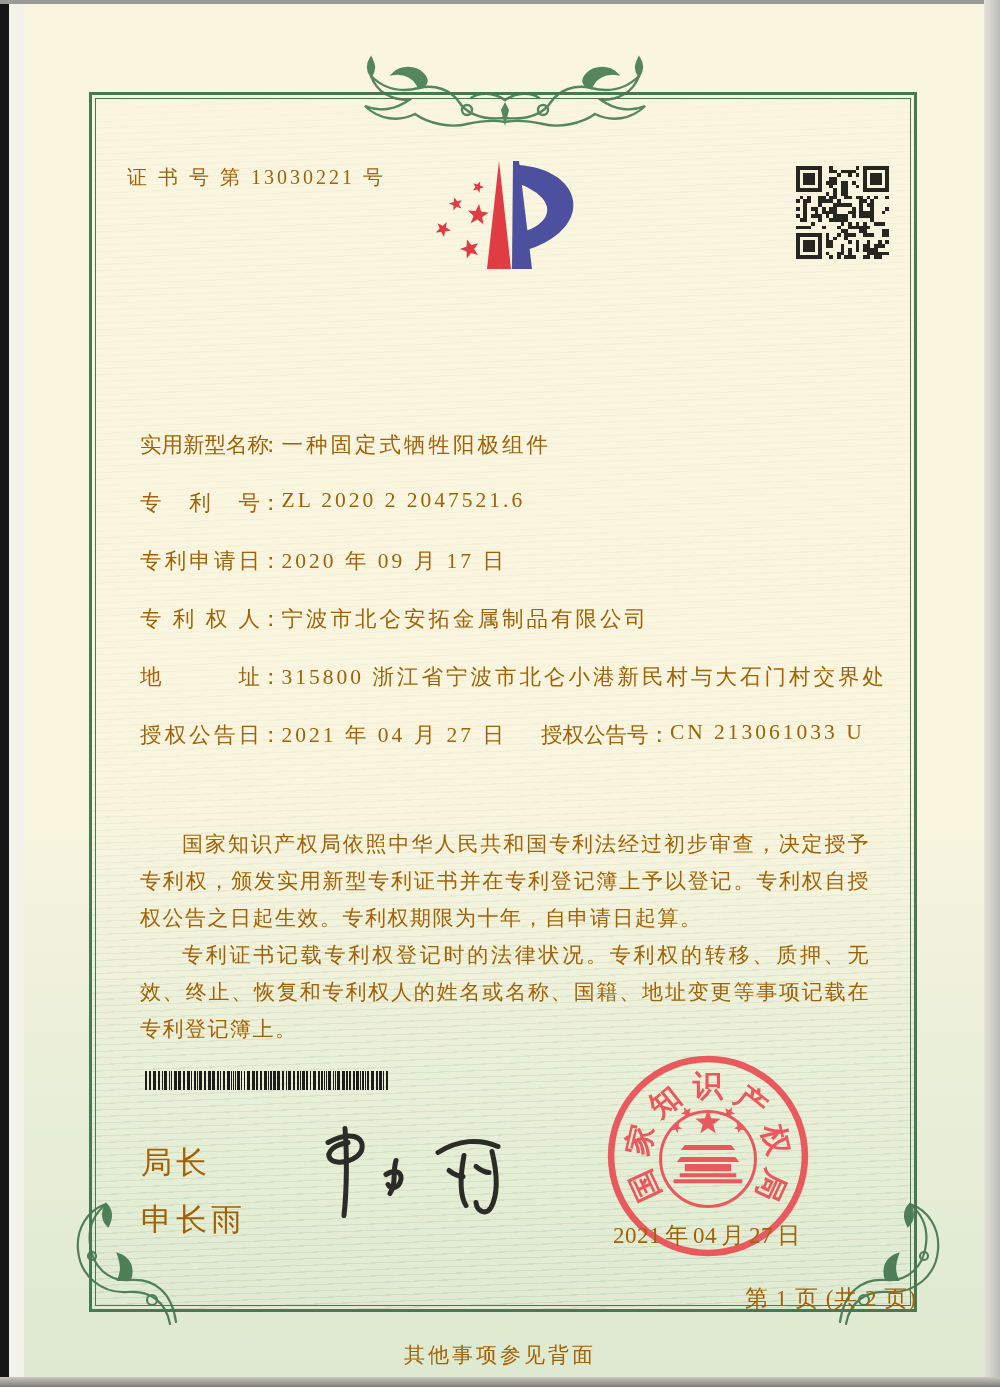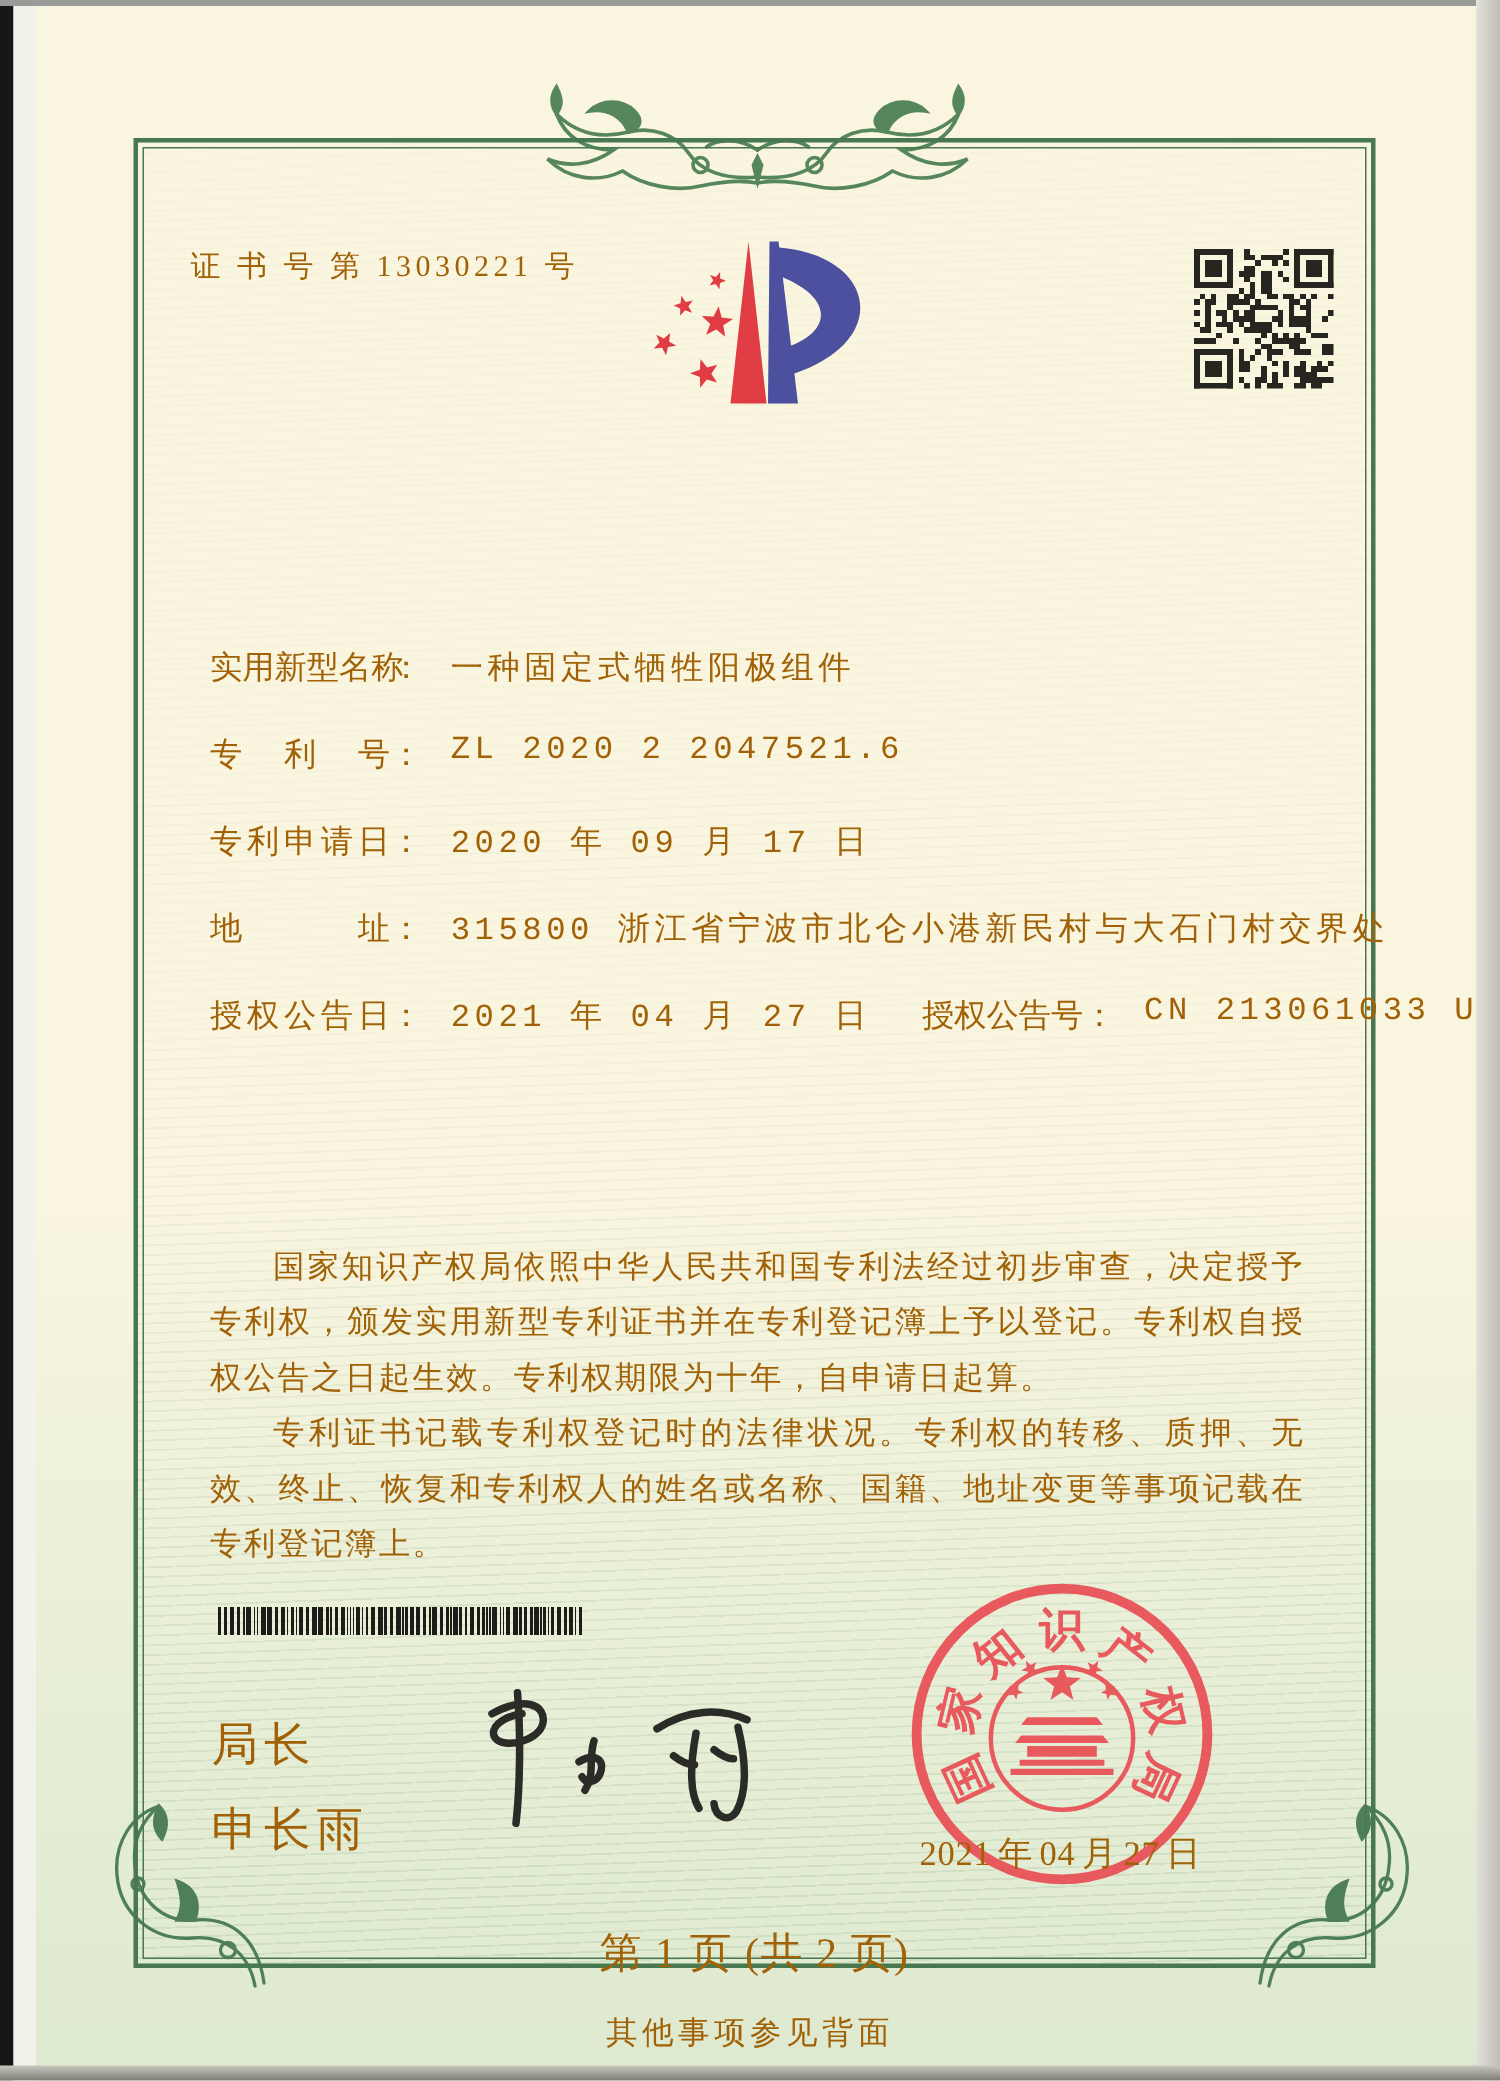--- a/index.html
+++ b/index.html
@@ -20,27 +20,27 @@
   
   .frame{position:absolute;left:89px;top:92px;width:828px;height:1220px;border:3px solid #47784f;box-sizing:border-box;}
   .frame::after{content:"";position:absolute;inset:3px;border:1.5px solid #47784f;}
   
   .certno{position:absolute;left:127px;top:164px;font-size:20px;letter-spacing:3px;}
   .title{position:absolute;left:89px;top:320px;width:828px;text-align:center;font-size:45px;font-weight:bold;letter-spacing:11px;}
   .fields{position:absolute;left:140px;top:430px;width:745px;font-size:21.5px;}
   .row{height:58px;white-space:nowrap;}
   .flabel{display:inline-block;width:120px;text-align:justify;text-align-last:justify;vertical-align:top;}
   .colon{display:inline-block;vertical-align:top;}
-  .fval{display:inline-block;margin-left:19px;letter-spacing:3px;vertical-align:top;font-family:Liberation Mono, monospace;}
+  .fval{display:inline-block;margin-left:0;letter-spacing:3px;vertical-align:top;}
   .pair2{display:inline-block;margin-left:34px;}
   .paras{position:absolute;left:140px;top:826px;width:730px;font-size:21px;line-height:37px;letter-spacing:1.5px;text-align:justify;}
   .paras p{margin:0;text-indent:2em;}
   .director{position:absolute;left:141px;top:1142px;font-size:31px;letter-spacing:4px;}
   .director div{margin-bottom:15px;}
-  .pagenote{position:absolute;left:89px;top:1283px;width:828px;text-align:center;font-size:28px;letter-spacing:1px;}
+  .pagenote{position:absolute;left:89px;top:1283px;width:828px;text-align:right;font-size:23px;letter-spacing:1px;}
   .backnote{position:absolute;left:0;top:1341px;width:1000px;text-align:center;font-size:21px;letter-spacing:3px;}
   .sealdate{position:absolute;left:613px;top:1220px;font-size:23px;letter-spacing:0.5px;word-spacing:-2px;z-index:6;}
   
   .logo{position:absolute;left:433px;top:157px;}
   .qr{position:absolute;left:796px;top:166px;}
   .barcode{position:absolute;left:145px;top:1071px;}
   .sig{position:absolute;left:300px;top:1120px;}
   .seal{position:absolute;left:602px;top:1050px;z-index:5;}
   .orn-top{position:absolute;left:355px;top:40px;}
   .orn-bl{position:absolute;left:70px;top:1196px;}
@@ -319,20 +319,23 @@
     <div class="row">
       <span class="flabel">实用新型名称</span><span class="colon">：</span><span class="fval">一种固定式牺牲阳极组件</span>
     </div>
     <div class="row">
       <span class="flabel">专利号</span><span class="colon">：</span><span class="fval">ZL 2020 2 2047521.6</span>
     </div>
     <div class="row">
       <span class="flabel">专利申请日</span><span class="colon">：</span><span class="fval">2020 年 09 月 17 日</span>
     </div>
     <div class="row">
+      <span class="flabel">专利权人</span><span class="colon">：</span><span class="fval">宁波市北仑安拓金属制品有限公司</span>
+    </div>
+    <div class="row">
       <span class="flabel">地址</span><span class="colon">：</span><span class="fval">315800 浙江省宁波市北仑小港新民村与大石门村交界处</span>
     </div>
     <div class="row">
       <span class="flabel">授权公告日</span><span class="colon">：</span><span class="fval">2021 年 04 月 27 日</span><span class="pair2"><span>授权公告号</span><span class="colon">：</span><span class="fval">CN 213061033 U</span></span>
     </div>
   </div>
 
   <div class="paras">
     <p>国家知识产权局依照中华人民共和国专利法经过初步审查，决定授予专利权，颁发实用新型专利证书并在专利登记簿上予以登记。专利权自授权公告之日起生效。专利权期限为十年，自申请日起算。</p>
     <p>专利证书记载专利权登记时的法律状况。专利权的转移、质押、无效、终止、恢复和专利权人的姓名或名称、国籍、地址变更等事项记载在专利登记簿上。</p>

